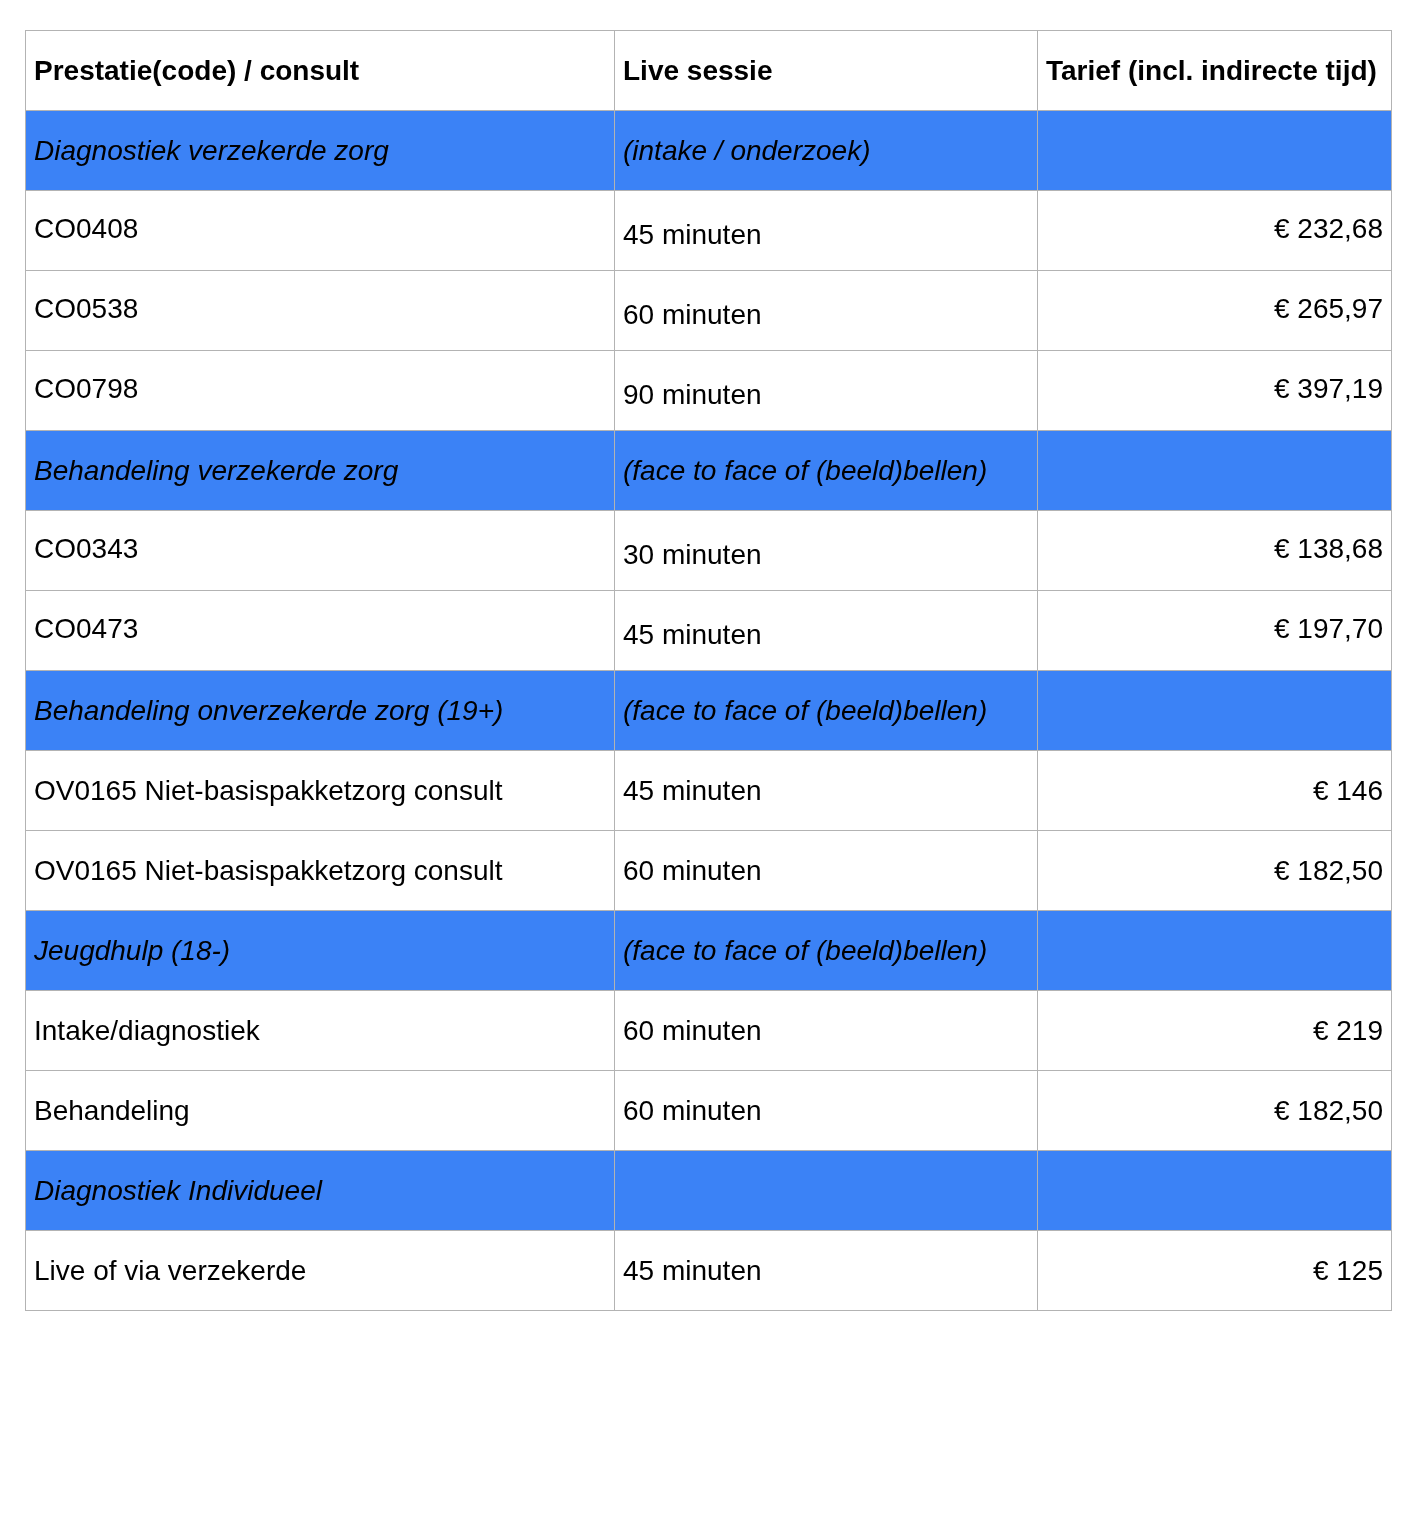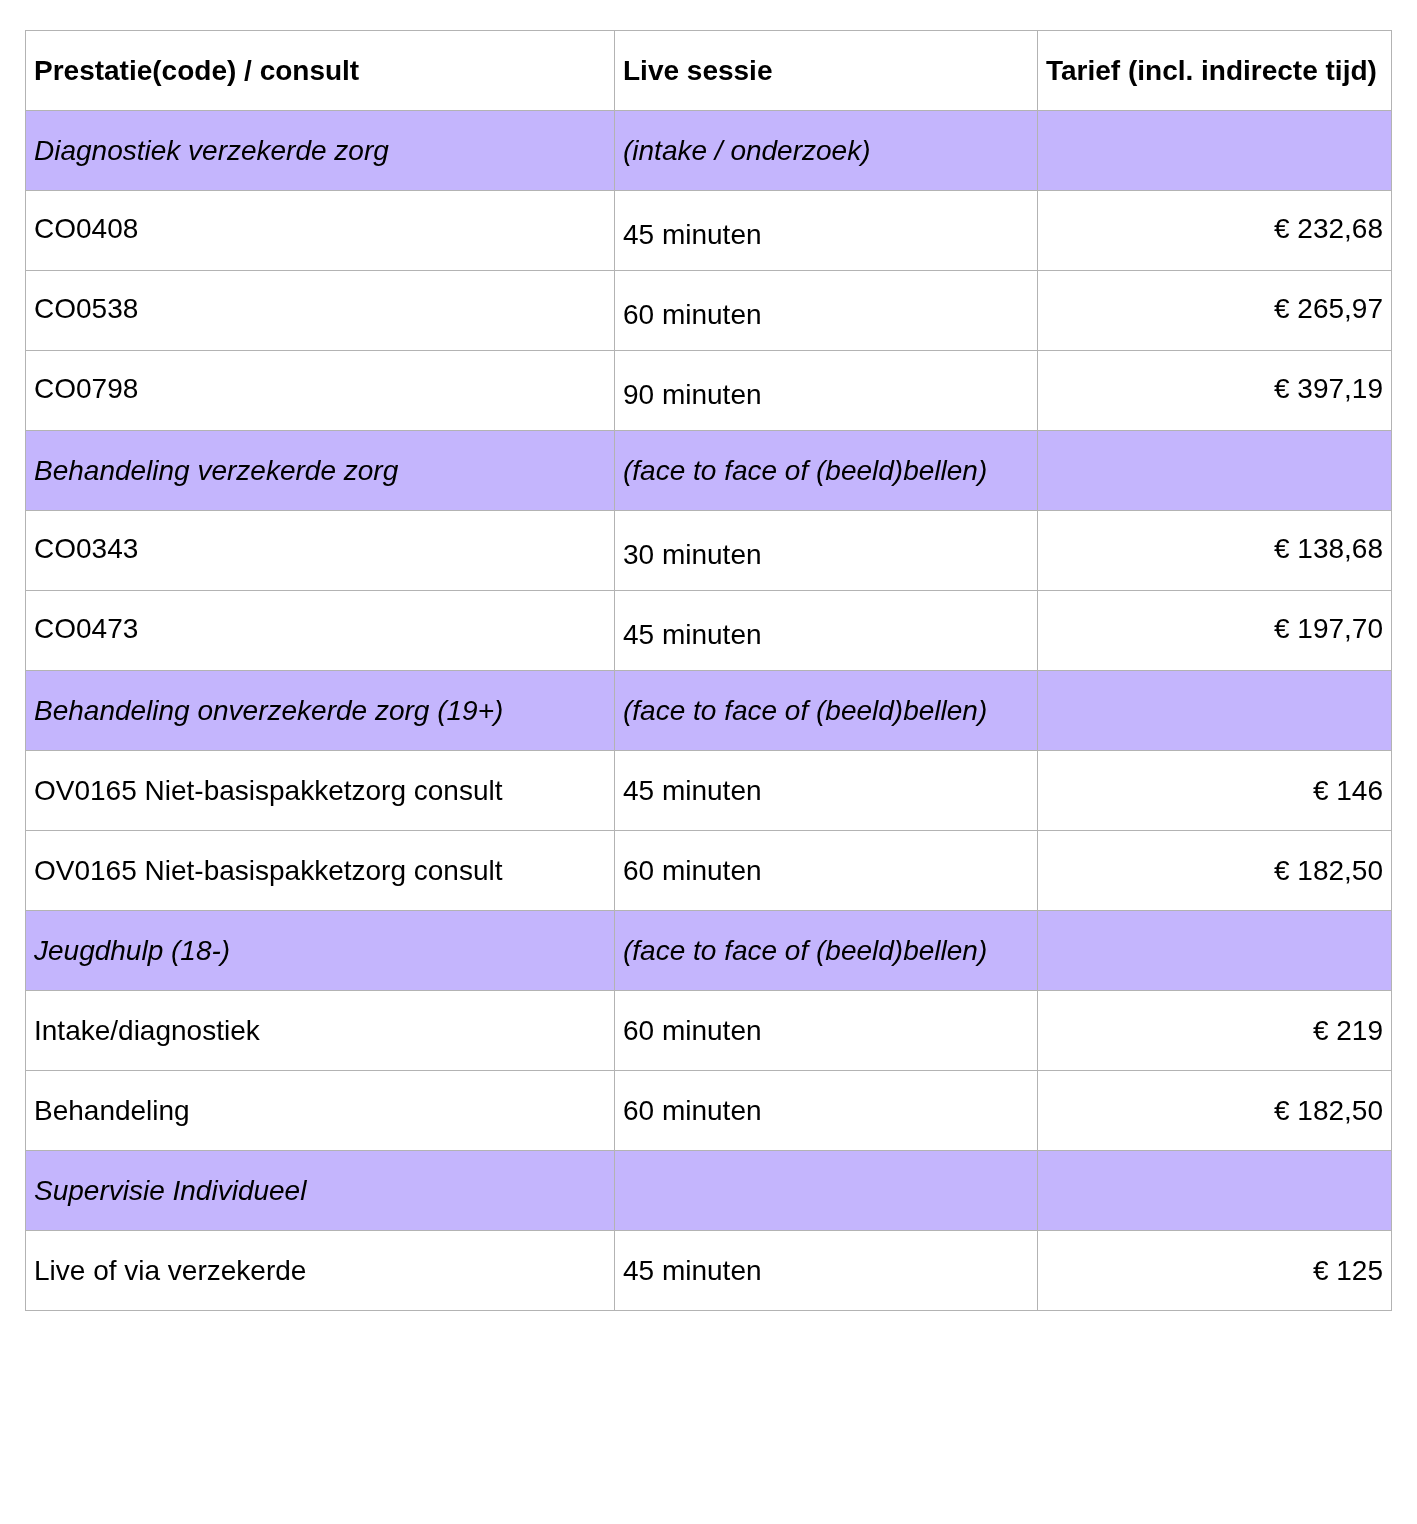--- a/index.html
+++ b/index.html
@@ -10,21 +10,21 @@
   }
   table.tarieven td, table.tarieven th {
     border: 1.5px solid #b3b3b3;
     height: 80px; padding: 0 8px; box-sizing: border-box;
     font-size: 28px; vertical-align: middle; text-align: left;
   }
   col.c1 { width: 589px; }
   col.c2 { width: 423px; }
   col.c3 { width: 354px; }
   th { font-weight: bold; }
-  tr.section td { background: #c4b5fd; font-style: italic; }
+  tr.section td { background: #3b82f6; font-style: italic; }
   td.price { text-align: right !important; }
   td.code { vertical-align: top !important; padding-top: 22px !important; }
   td.dur { padding-top: 8px !important; }
 </style>
 </head>
 <body>
 
 <table class="tarieven">
   <colgroup>
       <col class="c1">
@@ -98,21 +98,21 @@
         <td>Intake/diagnostiek</td>
         <td>60 minuten</td>
         <td class="price">€ 219</td>
       </tr>
       <tr class="item">
         <td>Behandeling</td>
         <td>60 minuten</td>
         <td class="price">€ 182,50</td>
       </tr>
       <tr class="section">
-        <td>Supervisie Individueel</td>
+        <td>Diagnostiek Individueel</td>
         <td></td>
         <td class="price"></td>
       </tr>
       <tr class="item">
         <td>Live of via verzekerde</td>
         <td>45 minuten</td>
         <td class="price">€ 125</td>
       </tr>
     </tbody>
 </table>

